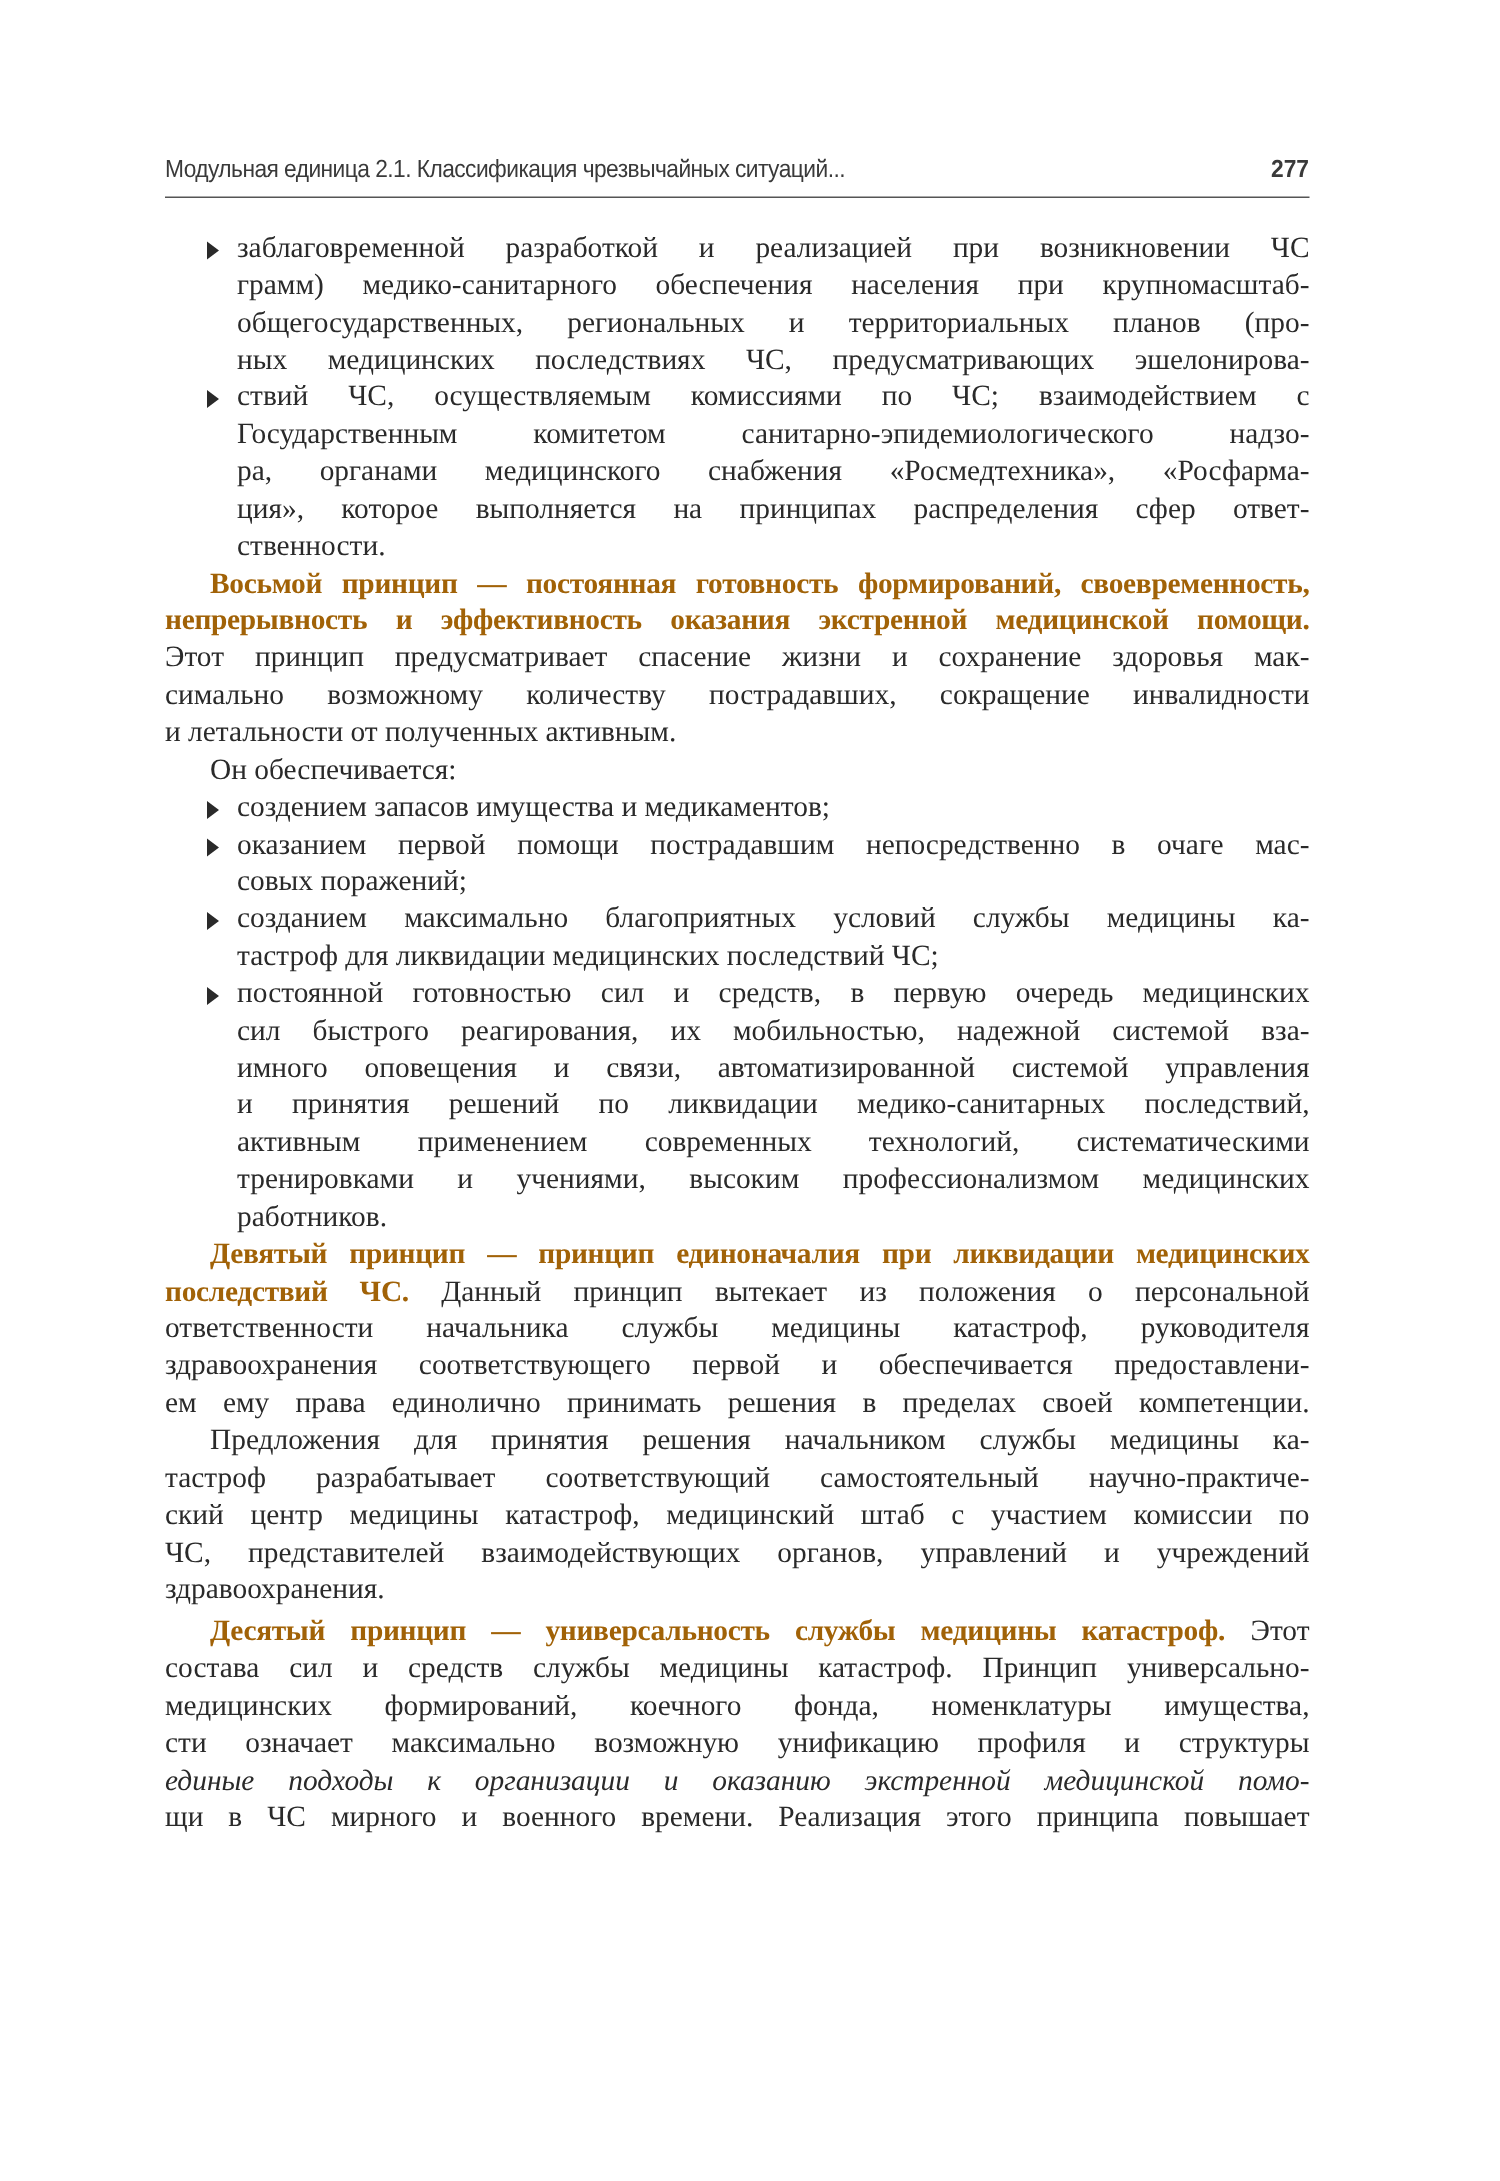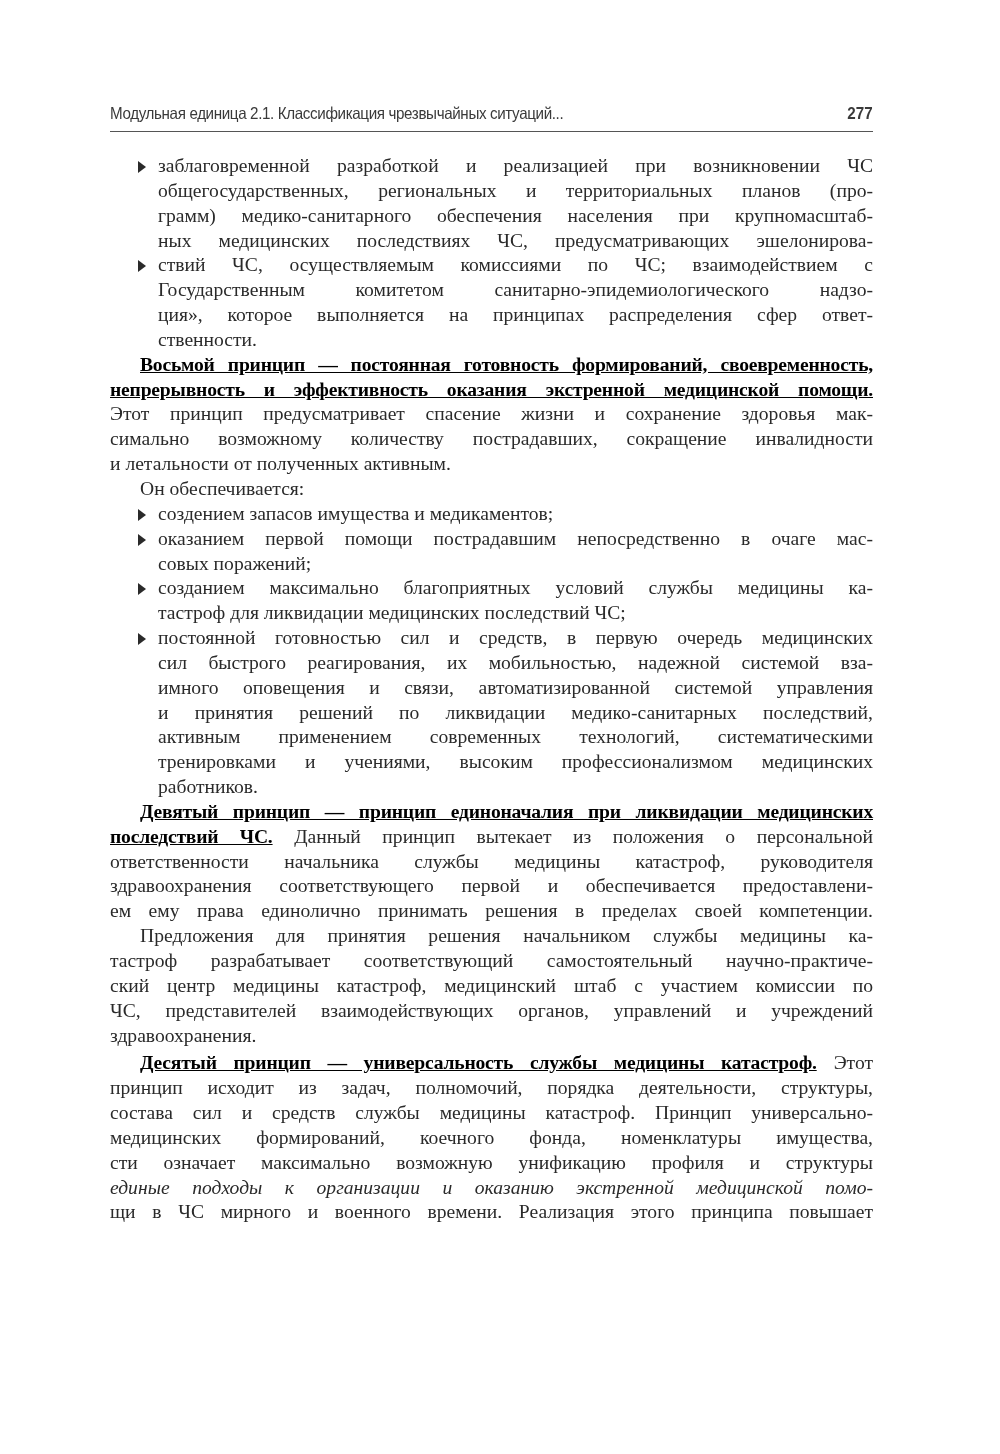--- a/index.html
+++ b/index.html
@@ -11,45 +11,46 @@
   .header .pnum { font-weight: bold; letter-spacing: 0; }
   .rule { position: absolute; left: 0; top: 27px; width: 763px; height: 0; border-top: 1.3px solid #555; }
   .body { position: absolute; left: 0; top: 50px; width: 763px;
     font-family: "Liberation Serif", serif; font-size: 19.6px; line-height: 24.85px; color: #2a2a2a; }
   .ln { display: block; white-space: nowrap; height: 24.85px; text-align: justify; text-align-last: justify; }
   .ln.last { text-align-last: left; }
   .bullet-block { position: relative; padding-left: 48px; }
   .bullet { position: absolute; left: 28px; top: 7px; width: 0; height: 0;
     border-top: 6px solid transparent; border-bottom: 6px solid transparent; border-left: 8px solid #2a2a2a; }
   .ind { padding-left: 30px; }
-  b { font-weight: bold; color: #000000; letter-spacing: -0.2px; text-decoration: underline; }
+  b { font-weight: bold; color: #a16207; letter-spacing: -0.2px; }
 </style>
 </head>
 <body>
 
 <div class="page">
   <div class="header">
     <span>Модульная единица 2.1. Классификация чрезвычайных ситуаций...</span>
     <span class="pnum">277</span>
   </div>
   <div class="rule"></div>
 
   <div class="body">
 
     <div class="bullet-block">
       <span class="bullet"></span>
       <span class="ln" style="white-space: normal;">заблаговременной разработкой и реализацией при возникновении ЧС</span>
+      <span class="ln" style="white-space: normal;">грамм) медико-санитарного обеспечения населения при крупномасштаб-</span>
       <span class="ln" style="white-space: normal;">общегосударственных, региональных и территориальных планов (про-</span>
-      <span class="ln" style="white-space: normal;">грамм) медико-санитарного обеспечения населения при крупномасштаб-</span>
       <span class="ln" style="white-space: normal;">ных медицинских последствиях ЧС, предусматривающих эшелонирова-</span>
     </div>
     <div class="bullet-block">
       <span class="bullet"></span>
       <span class="ln" style="white-space: normal;">ствий ЧС, осуществляемым комиссиями по ЧС; взаимодействием с</span>
       <span class="ln" style="white-space: normal;">Государственным комитетом санитарно-эпидемиологического надзо-</span>
+      <span class="ln" style="white-space: normal;">ра, органами медицинского снабжения «Росмедтехника», «Росфарма-</span>
       <span class="ln" style="white-space: normal;">ция», которое выполняется на принципах распределения сфер ответ-</span>
       <span class="ln last">ственности.</span>
     </div>
 
     <div>
       <span class="ln ind" style="white-space: normal;"><b>Восьмой принцип — постоянная готовность формирований, своевременность,</b></span>
       <span class="ln" style="white-space: normal;"><b>непрерывность и эффективность оказания экстренной медицинской помощи.</b></span>
       <span class="ln" style="white-space: normal;">Этот принцип предусматривает спасение жизни и сохранение здоровья мак-</span>
       <span class="ln" style="white-space: normal;">симально возможному количеству пострадавших, сокращение инвалидности</span>
       <span class="ln last">и летальности от полученных активным.</span>
@@ -92,21 +93,20 @@
     <div>
       <span class="ln ind" style="white-space: normal;">Предложения для принятия решения начальником службы медицины ка-</span>
       <span class="ln" style="white-space: normal;">тастроф разрабатывает соответствующий самостоятельный научно-практиче-</span>
       <span class="ln" style="white-space: normal;">ский центр медицины катастроф, медицинский штаб с участием комиссии по</span>
       <span class="ln" style="white-space: normal;">ЧС, представителей взаимодействующих органов, управлений и учреждений</span>
       <span class="ln last">здравоохранения.</span>
     </div>
 
     <div style="margin-top:3px;">
       <span class="ln ind" style="white-space: normal;"><b>Десятый принцип — универсальность службы медицины катастроф.</b> <span>Этот</span></span>
-      <span class="ln" style="white-space: normal;">принцип исходит из задач, полномочий, порядка деятельности, структуры,</span>
       <span class="ln" style="white-space: normal;">состава сил и средств службы медицины катастроф. Принцип универсально-</span>
       <span class="ln" style="white-space: normal;">медицинских формирований, коечного фонда, номенклатуры имущества,</span>
       <span class="ln" style="white-space: normal;">сти означает максимально возможную унификацию профиля и структуры</span>
       <span class="ln" style="white-space: normal; font-style: italic;">единые подходы к организации и оказанию экстренной медицинской помо-</span>
       <span class="ln" style="white-space: normal;">щи в ЧС мирного и военного времени. Реализация этого принципа повышает</span>
     </div>
   </div>
 </div>
 
 </body></html>

